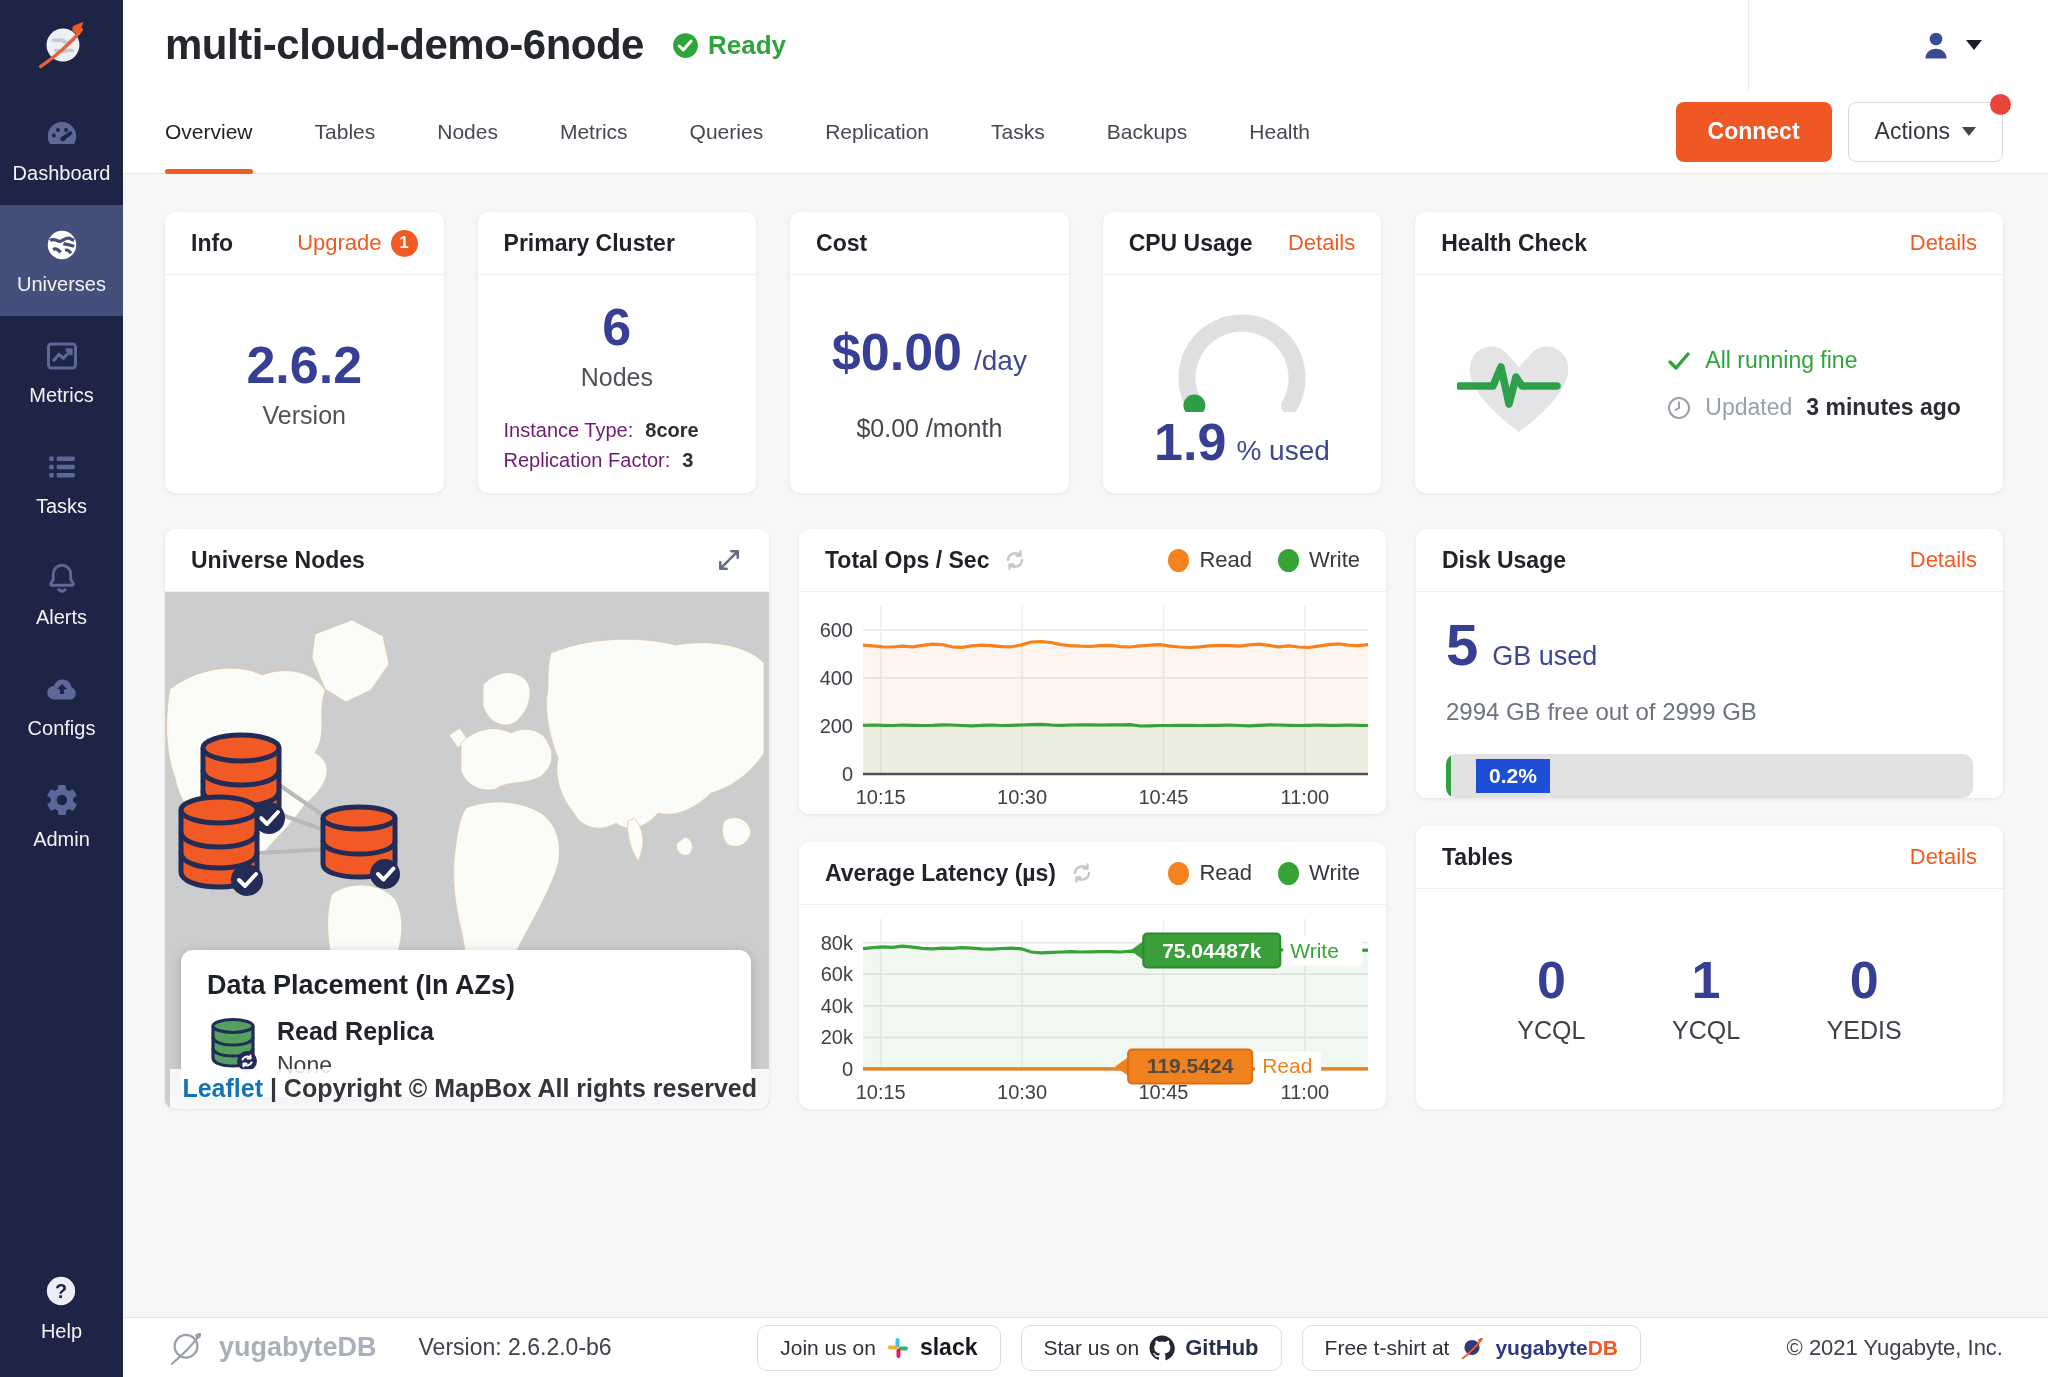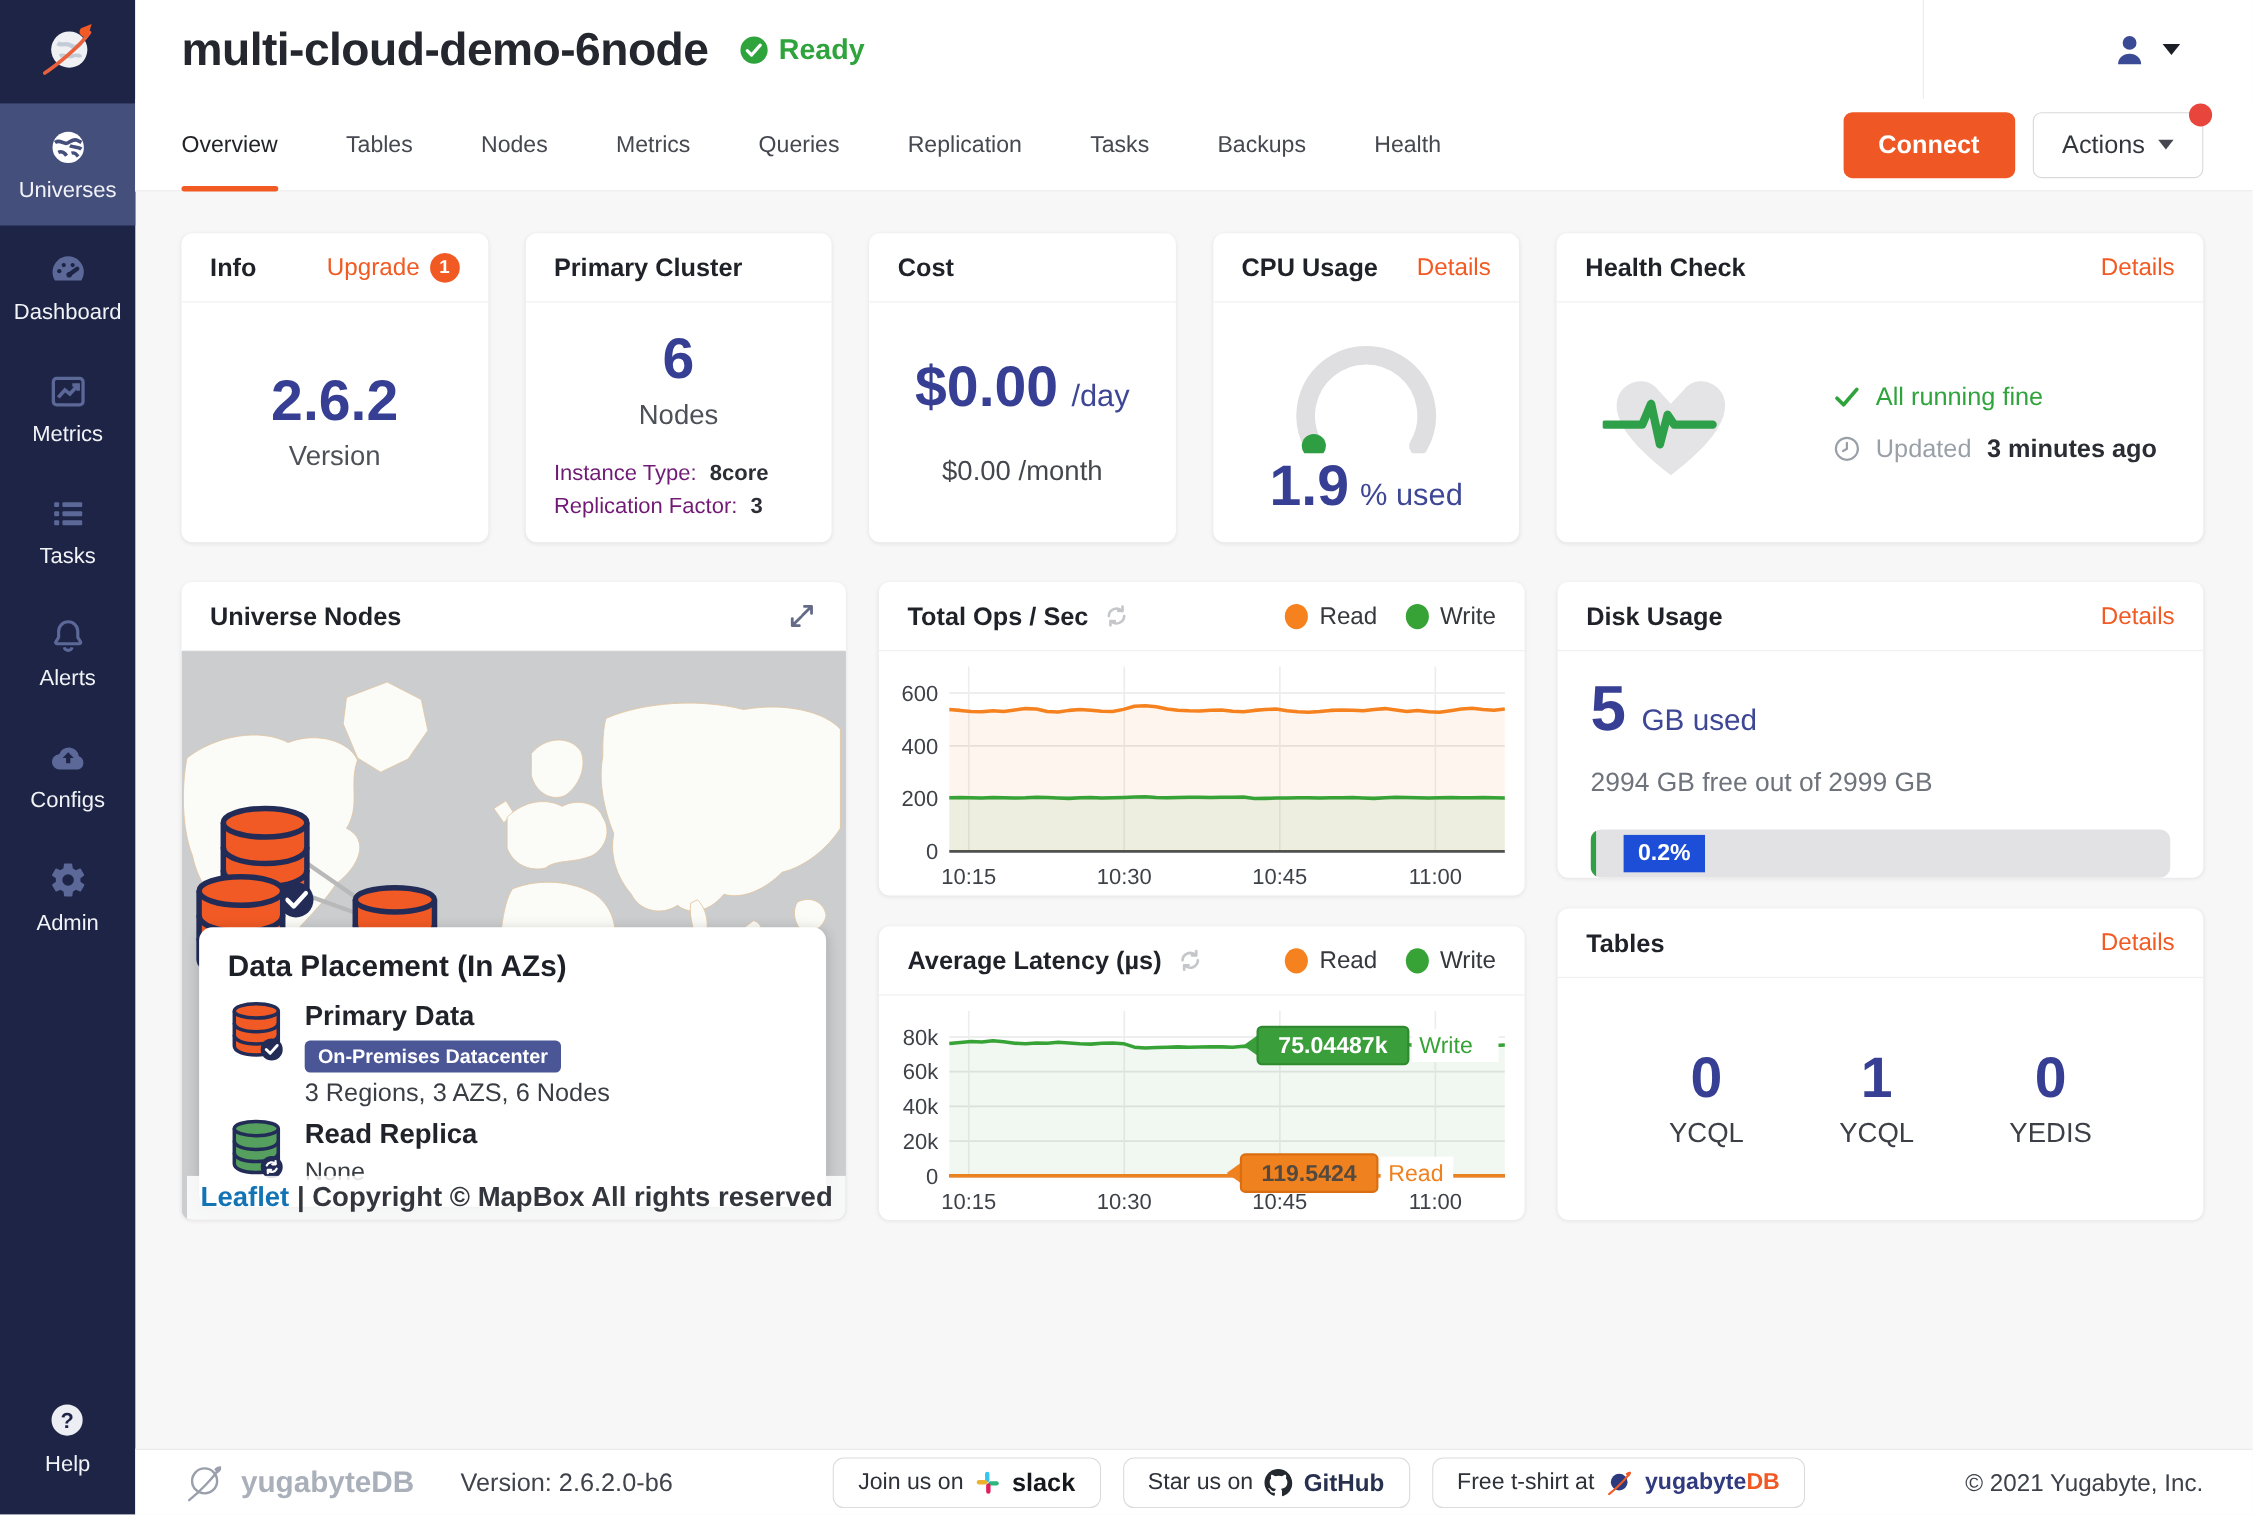--- a/index.html
+++ b/index.html
@@ -126,45 +126,45 @@
     <div class="side-logo">
       <svg width="62" height="62" viewBox="0 0 64 64">
         <circle cx="33" cy="30" r="17" fill="#eef0f3"></circle>
         <path d="M22 24c4 3 8-1 12 2s8 1 10-2" stroke="#c3ccd6" stroke-width="4" fill="none"></path>
         <path d="M24 36c4-2 8 2 12 0s6 1 8-1" stroke="#c3ccd6" stroke-width="3.5" fill="none"></path>
         <path d="M10 52C22 44 44 26 52 14" stroke="#e8603c" stroke-width="3.5" fill="none" stroke-linecap="round"></path>
         <path d="M44 10l10-4-3 10c-2 3-6 3-8-1-1-2 0-4 1-5z" fill="#f15a24"></path>
       </svg>
     </div>
 
-    <div class="side-item active">
-      <span class="icn">
-        <svg viewBox="0 0 24 24" width="36" height="36">
-            <circle cx="12" cy="12" r="9.5" fill="currentColor"></circle>
-            <path d="M4 9c3-2 5 1 7 .5s3-2.5 6-2l3 1.5" stroke="#454f7c" stroke-width="2.2" fill="none"></path>
-            <path d="M13 11c2 1 5 .5 7 2" stroke="#454f7c" stroke-width="2.2" fill="none"></path>
-            <path d="M6 15c2-1 4 .5 5 2" stroke="#454f7c" stroke-width="2.2" fill="none"></path>
-            <path d="M14 15.5c1.5-.5 3 .5 4 2" stroke="#454f7c" stroke-width="2" fill="none"></path>
-          </svg>
-      </span>
-      <span class="lbl">Universes</span>
-    </div>
-
     <div class="side-item">
       <span class="icn">
         <svg viewBox="0 0 24 24" width="36" height="36">
             <path fill="currentColor" d="M12 4a9.5 9.5 0 0 0-9.5 9.5c0 1.9.55 3.7 1.5 5.2h16a9.6 9.6 0 0 0 1.5-5.2A9.5 9.5 0 0 0 12 4z"></path>
             <circle cx="6.6" cy="13" r="1.3" fill="#1d2446"></circle>
             <circle cx="9.3" cy="9.3" r="1.3" fill="#1d2446"></circle>
             <circle cx="14.7" cy="9.3" r="1.3" fill="#1d2446"></circle>
             <path d="M17.5 11.5l-4.4 3.2" stroke="#1d2446" stroke-width="2.6" stroke-linecap="round"></path>
             <circle cx="12.6" cy="15.2" r="1.7" fill="#1d2446"></circle>
           </svg>
       </span>
       <span class="lbl">Dashboard</span>
+    </div>
+
+    <div class="side-item active">
+      <span class="icn">
+        <svg viewBox="0 0 24 24" width="36" height="36">
+            <circle cx="12" cy="12" r="9.5" fill="currentColor"></circle>
+            <path d="M4 9c3-2 5 1 7 .5s3-2.5 6-2l3 1.5" stroke="#454f7c" stroke-width="2.2" fill="none"></path>
+            <path d="M13 11c2 1 5 .5 7 2" stroke="#454f7c" stroke-width="2.2" fill="none"></path>
+            <path d="M6 15c2-1 4 .5 5 2" stroke="#454f7c" stroke-width="2.2" fill="none"></path>
+            <path d="M14 15.5c1.5-.5 3 .5 4 2" stroke="#454f7c" stroke-width="2" fill="none"></path>
+          </svg>
+      </span>
+      <span class="lbl">Universes</span>
     </div>
 
     <div class="side-item">
       <span class="icn">
         <svg viewBox="0 0 24 24" width="36" height="36" fill="none" stroke="currentColor" stroke-width="2">
             <rect x="3" y="4" width="18" height="16" rx="2"></rect>
             <path d="M6 15.5l4-4.5 3 2.5 5-5.5" stroke-width="2.2"></path>
             <path d="M14.5 8h3.5v3.5" stroke-width="2.2"></path>
           </svg>
       </span>
@@ -416,34 +416,20 @@
               <svg class="marker" style="left:148px; top:210px;" width="92" height="92" viewBox="0 0 92 92">
                 <path d="M10 16 v46 c0 8 16 13 36 13 s36 -5 36 -13 V16" fill="#f15a24" stroke="#222c57" stroke-width="5"></path>
                 <ellipse cx="46" cy="16" rx="36" ry="11" fill="#f15a24" stroke="#222c57" stroke-width="5"></ellipse>
                 <path d="M10 39 c0 8 16 13 36 13 s36 -5 36 -13" fill="none" stroke="#222c57" stroke-width="5"></path>
                 <circle cx="72" cy="72" r="15" fill="#222c57"></circle>
                 <path d="M65 72l5.5 5.5 10-11" stroke="#fff" stroke-width="4" fill="none" stroke-linecap="round" stroke-linejoin="round"></path>
               </svg>
 
               <div class="placement">
                 <h3>Data Placement (In AZs)</h3>
-                <div class="pl-item">
-                  <svg width="52" height="56" viewBox="0 0 52 56">
-                    <path d="M6 9 v32 c0 5 9 8 20 8 s20 -3 20 -8 V9" fill="#f15a24" stroke="#222c57" stroke-width="3.2"></path>
-                    <ellipse cx="26" cy="9" rx="20" ry="6.5" fill="#f15a24" stroke="#222c57" stroke-width="3.2"></ellipse>
-                    <path d="M6 20 c0 5 9 8 20 8 s20 -3 20 -8 M6 31 c0 5 9 8 20 8 s20 -3 20 -8" fill="none" stroke="#222c57" stroke-width="3.2"></path>
-                    <circle cx="40" cy="44" r="10" fill="#222c57"></circle>
-                    <path d="M35 44l3.6 3.6 6.4-7.2" stroke="#fff" stroke-width="2.6" fill="none" stroke-linecap="round" stroke-linejoin="round"></path>
-                  </svg>
-                  <div class="txt">
-                    <div class="nm">Primary Data</div>
-                    <span class="pl-badge">On-Premises Datacenter</span>
-                    <div class="pl-desc">3 Regions, 3 AZS, 6 Nodes</div>
-                  </div>
-                </div>
                 <div class="pl-item">
                   <svg width="52" height="56" viewBox="0 0 52 56">
                     <path d="M6 9 v32 c0 5 9 8 20 8 s20 -3 20 -8 V9" fill="#55a05e" stroke="#222c57" stroke-width="3.2"></path>
                     <ellipse cx="26" cy="9" rx="20" ry="6.5" fill="#55a05e" stroke="#222c57" stroke-width="3.2"></ellipse>
                     <path d="M6 20 c0 5 9 8 20 8 s20 -3 20 -8 M6 31 c0 5 9 8 20 8 s20 -3 20 -8" fill="none" stroke="#222c57" stroke-width="3.2"></path>
                     <circle cx="40" cy="44" r="10" fill="#222c57"></circle>
                     <path d="M35.5 42.5a5 5 0 0 1 8-1.5M44.5 45.5a5 5 0 0 1-8 1.5" stroke="#fff" stroke-width="2" fill="none" stroke-linecap="round"></path>
                     <path d="M43.5 38.5v3h-3M36.5 49.5v-3h3" stroke="#fff" stroke-width="2" fill="none" stroke-linecap="round" stroke-linejoin="round"></path>
                   </svg>
                   <div class="txt">

